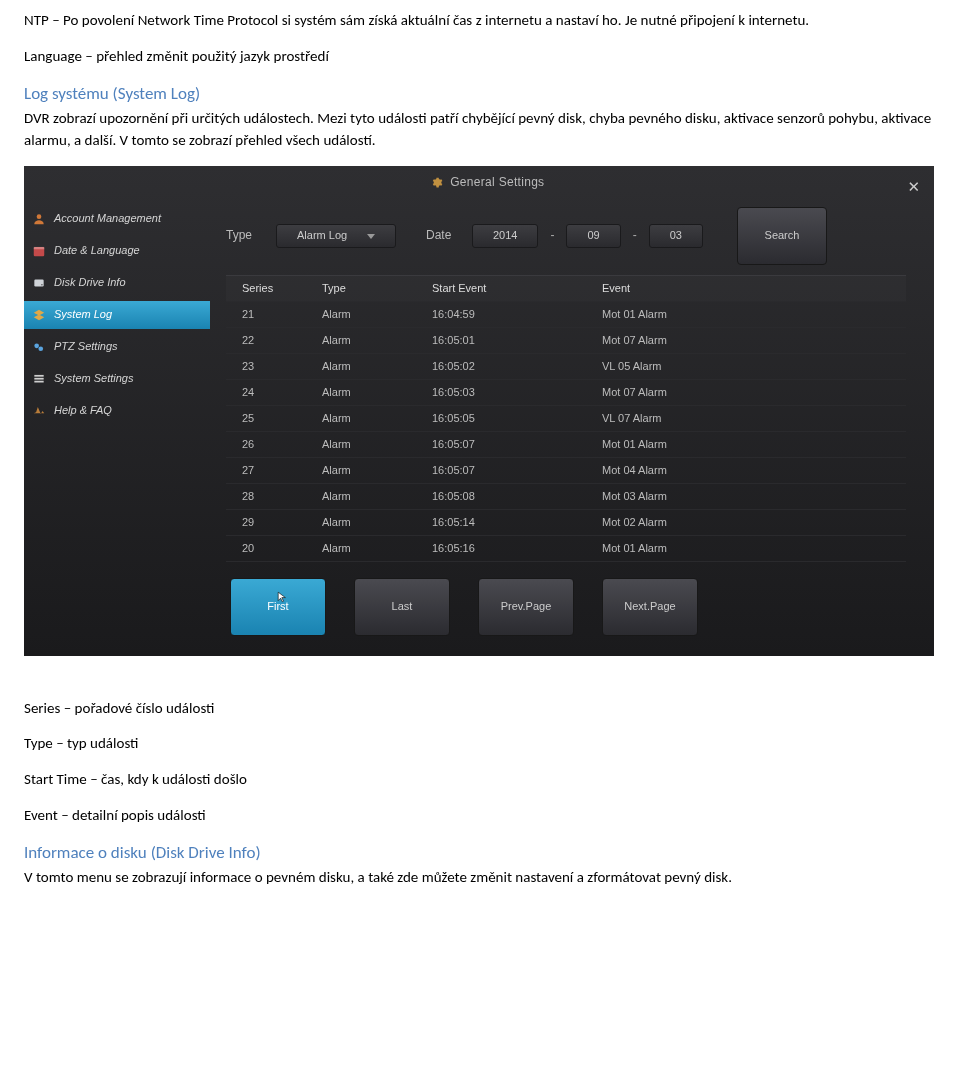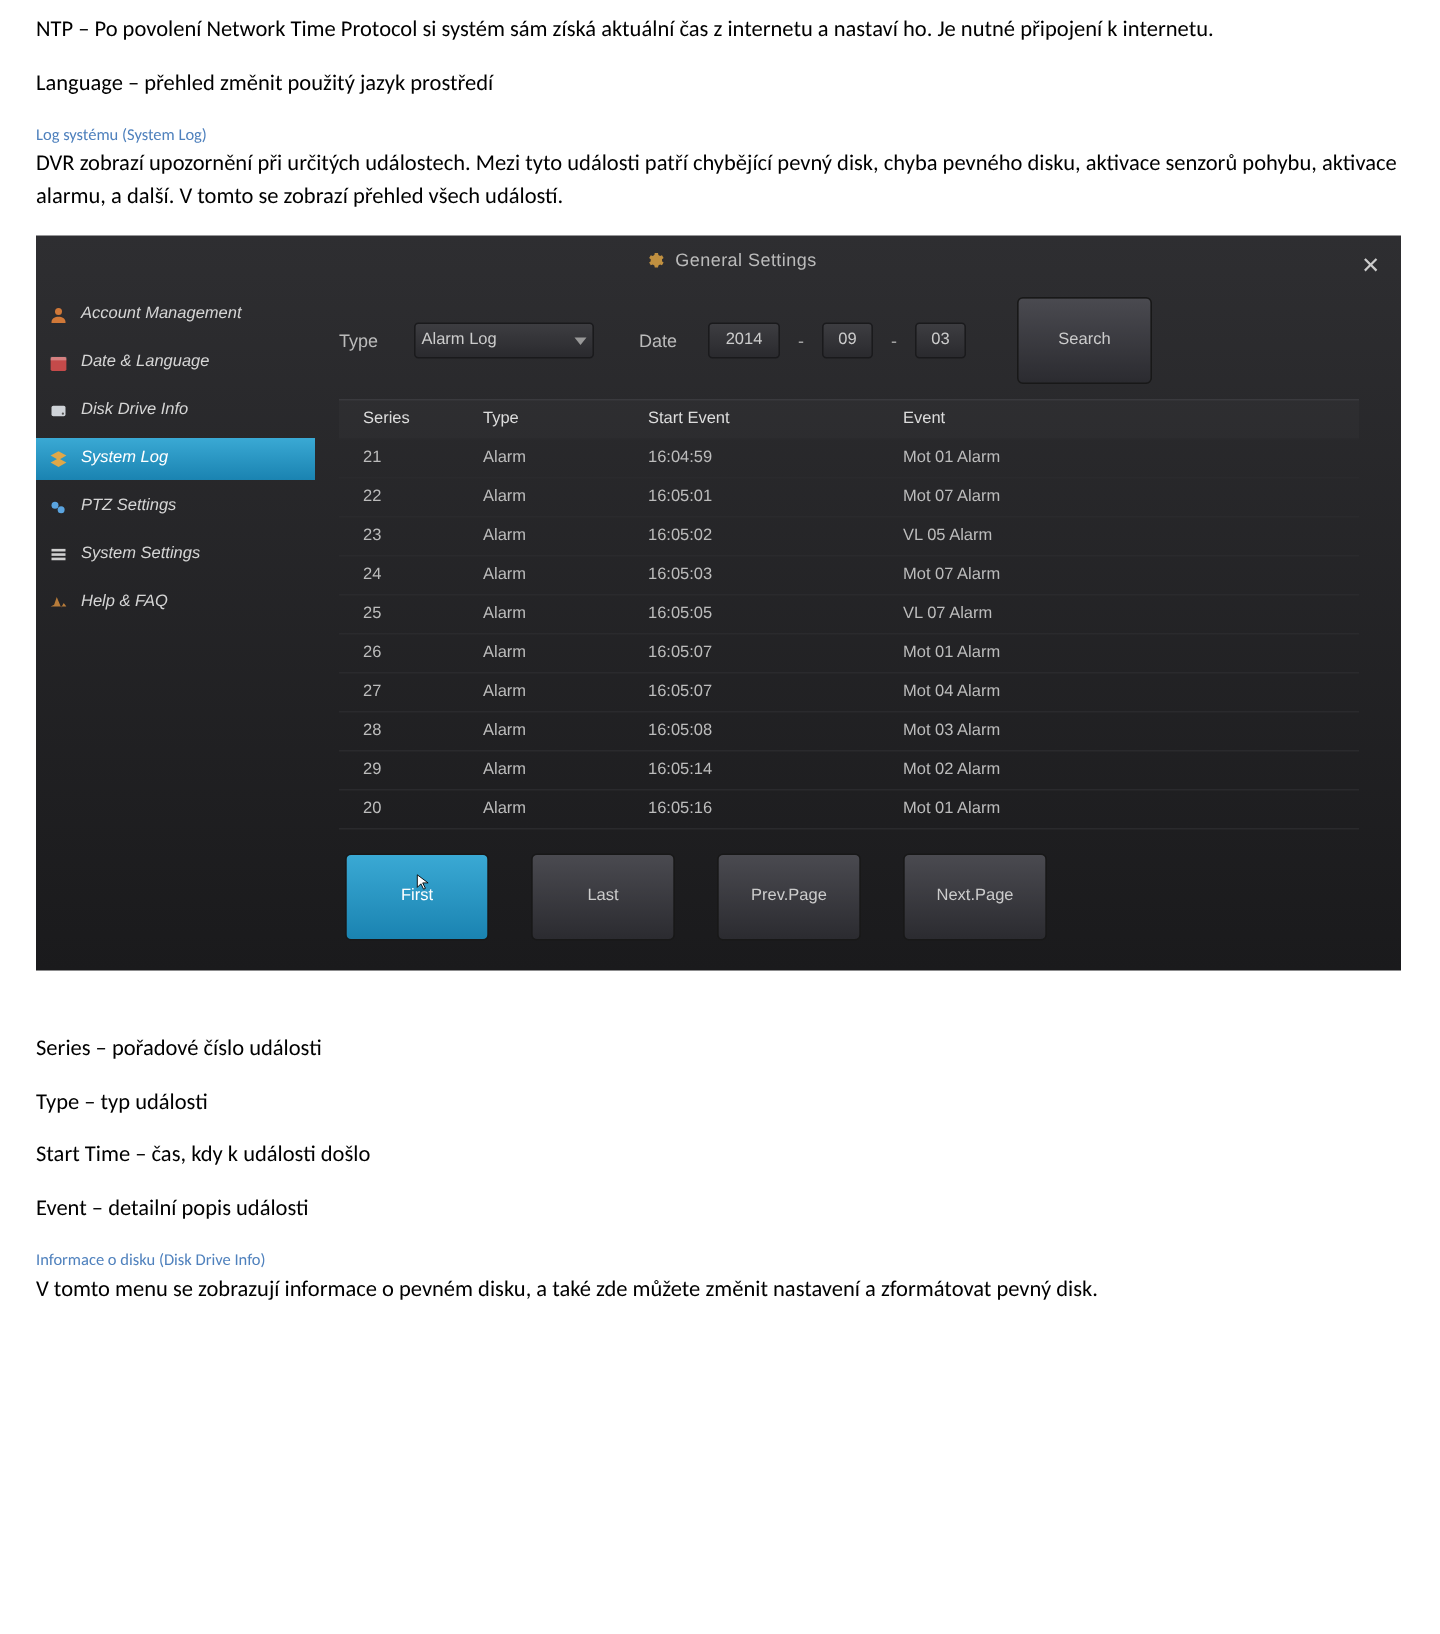--- a/index.html
+++ b/index.html
@@ -6,21 +6,21 @@
   body {
     font-family: Calibri, Arial, sans-serif;
     font-size: 15px;
     color: #000;
     background: #fff;
     width: 960px;
     padding: 10px 24px 20px 24px;
     line-height: 1.45;
   }
   .doc-p { margin-bottom: 14px; }
-  .doc-heading { color: #4f81bd; font-size: 11px; margin-bottom: 2px; }
+  .doc-heading { color: #4f81bd; font-size: 17px; margin-bottom: 2px; }
   .screenshot {
     width: 910px;
     height: 490px;
     background: linear-gradient(#2e2e31, #1a1a1c);
     margin: 10px 0 42px 0;
     position: relative;
     font-family: "Segoe UI", Arial, sans-serif;
     color: #ccc;
     font-size: 12px;
   }
@@ -62,21 +62,21 @@
     padding: 4px 28px 0 16px;
   }
   .filter-row { display: flex; align-items: center; gap: 10px; margin-bottom: 10px; }
   .lbl { color: #bbb; font-size: 12px; width: 40px; }
   .select-box {
     background: linear-gradient(#3d3d41,#2a2a2e);
     border: 1px solid #1a1a1c;
     border-radius: 3px;
     color: #ccc;
     font-size: 11px;
-    padding: 3px 4px;
+    padding: 3px 20px;
     display: inline-flex; align-items: center;
     min-width: 120px;
     position: relative;
   }
   .select-box.small { min-width: 48px; justify-content: center; }
   .select-box .caret {
     margin-left: auto; width:0;height:0;
     border-left:4px solid transparent;border-right:4px solid transparent;
     border-top:5px solid #999;
   }

